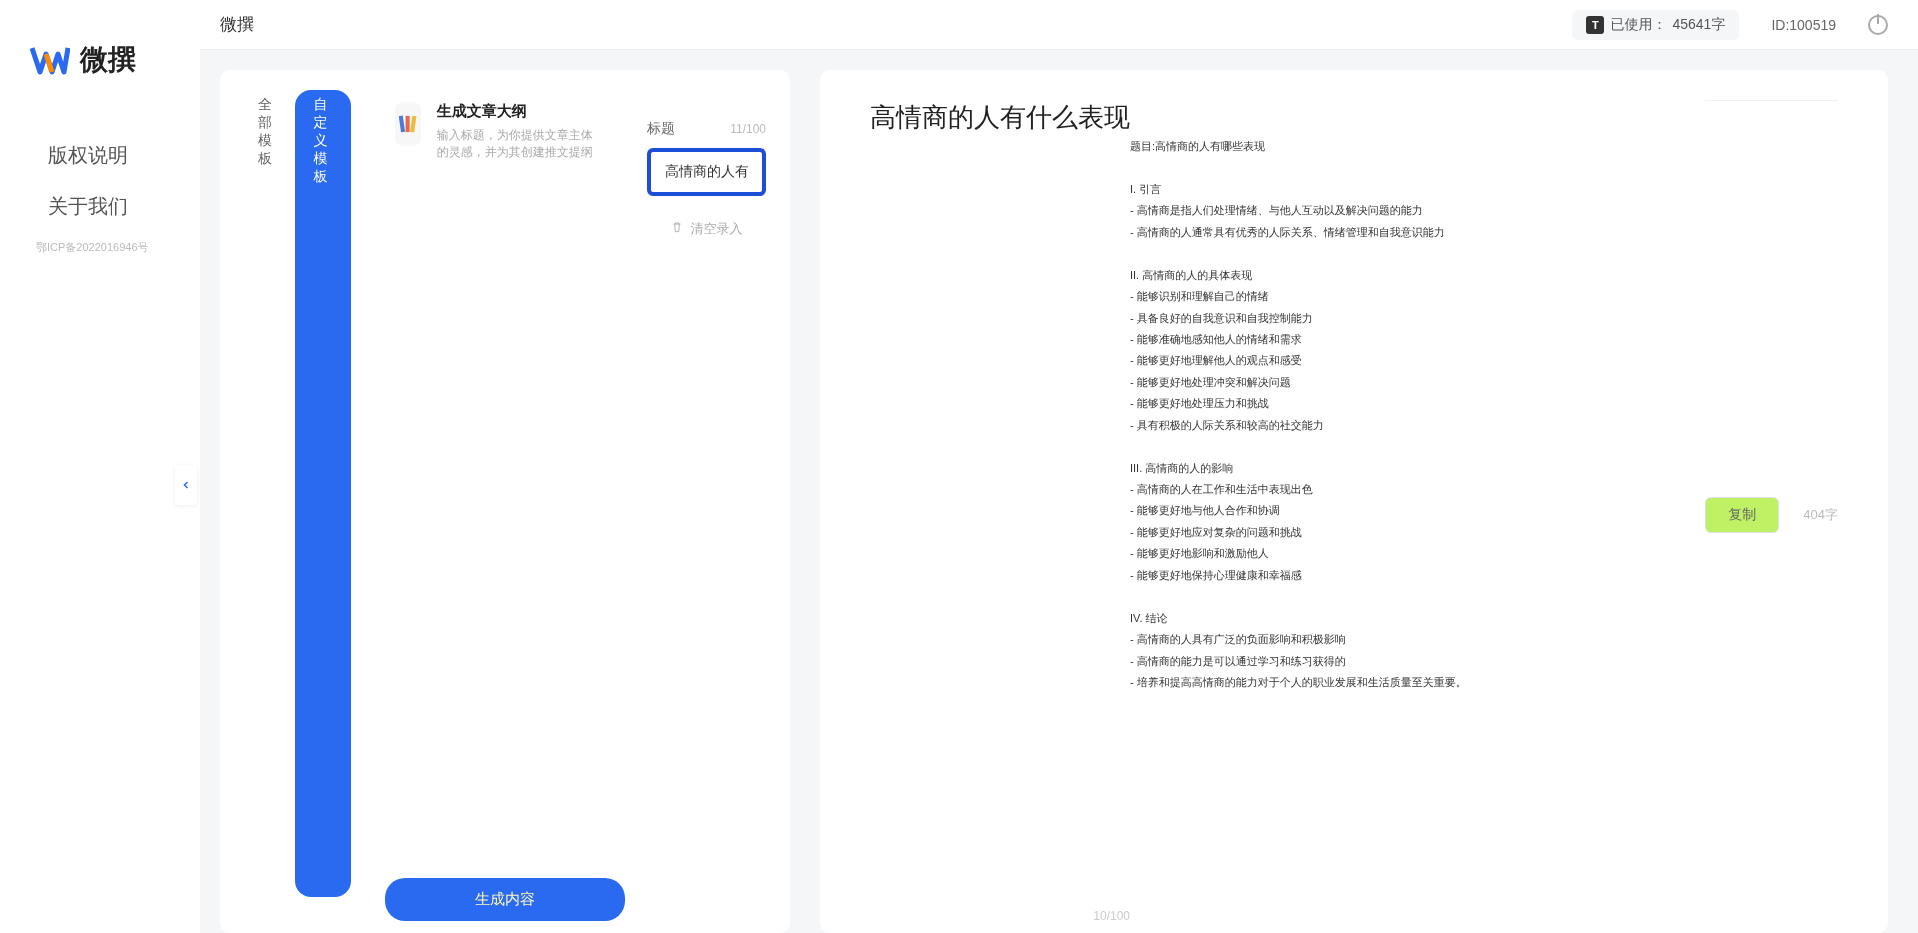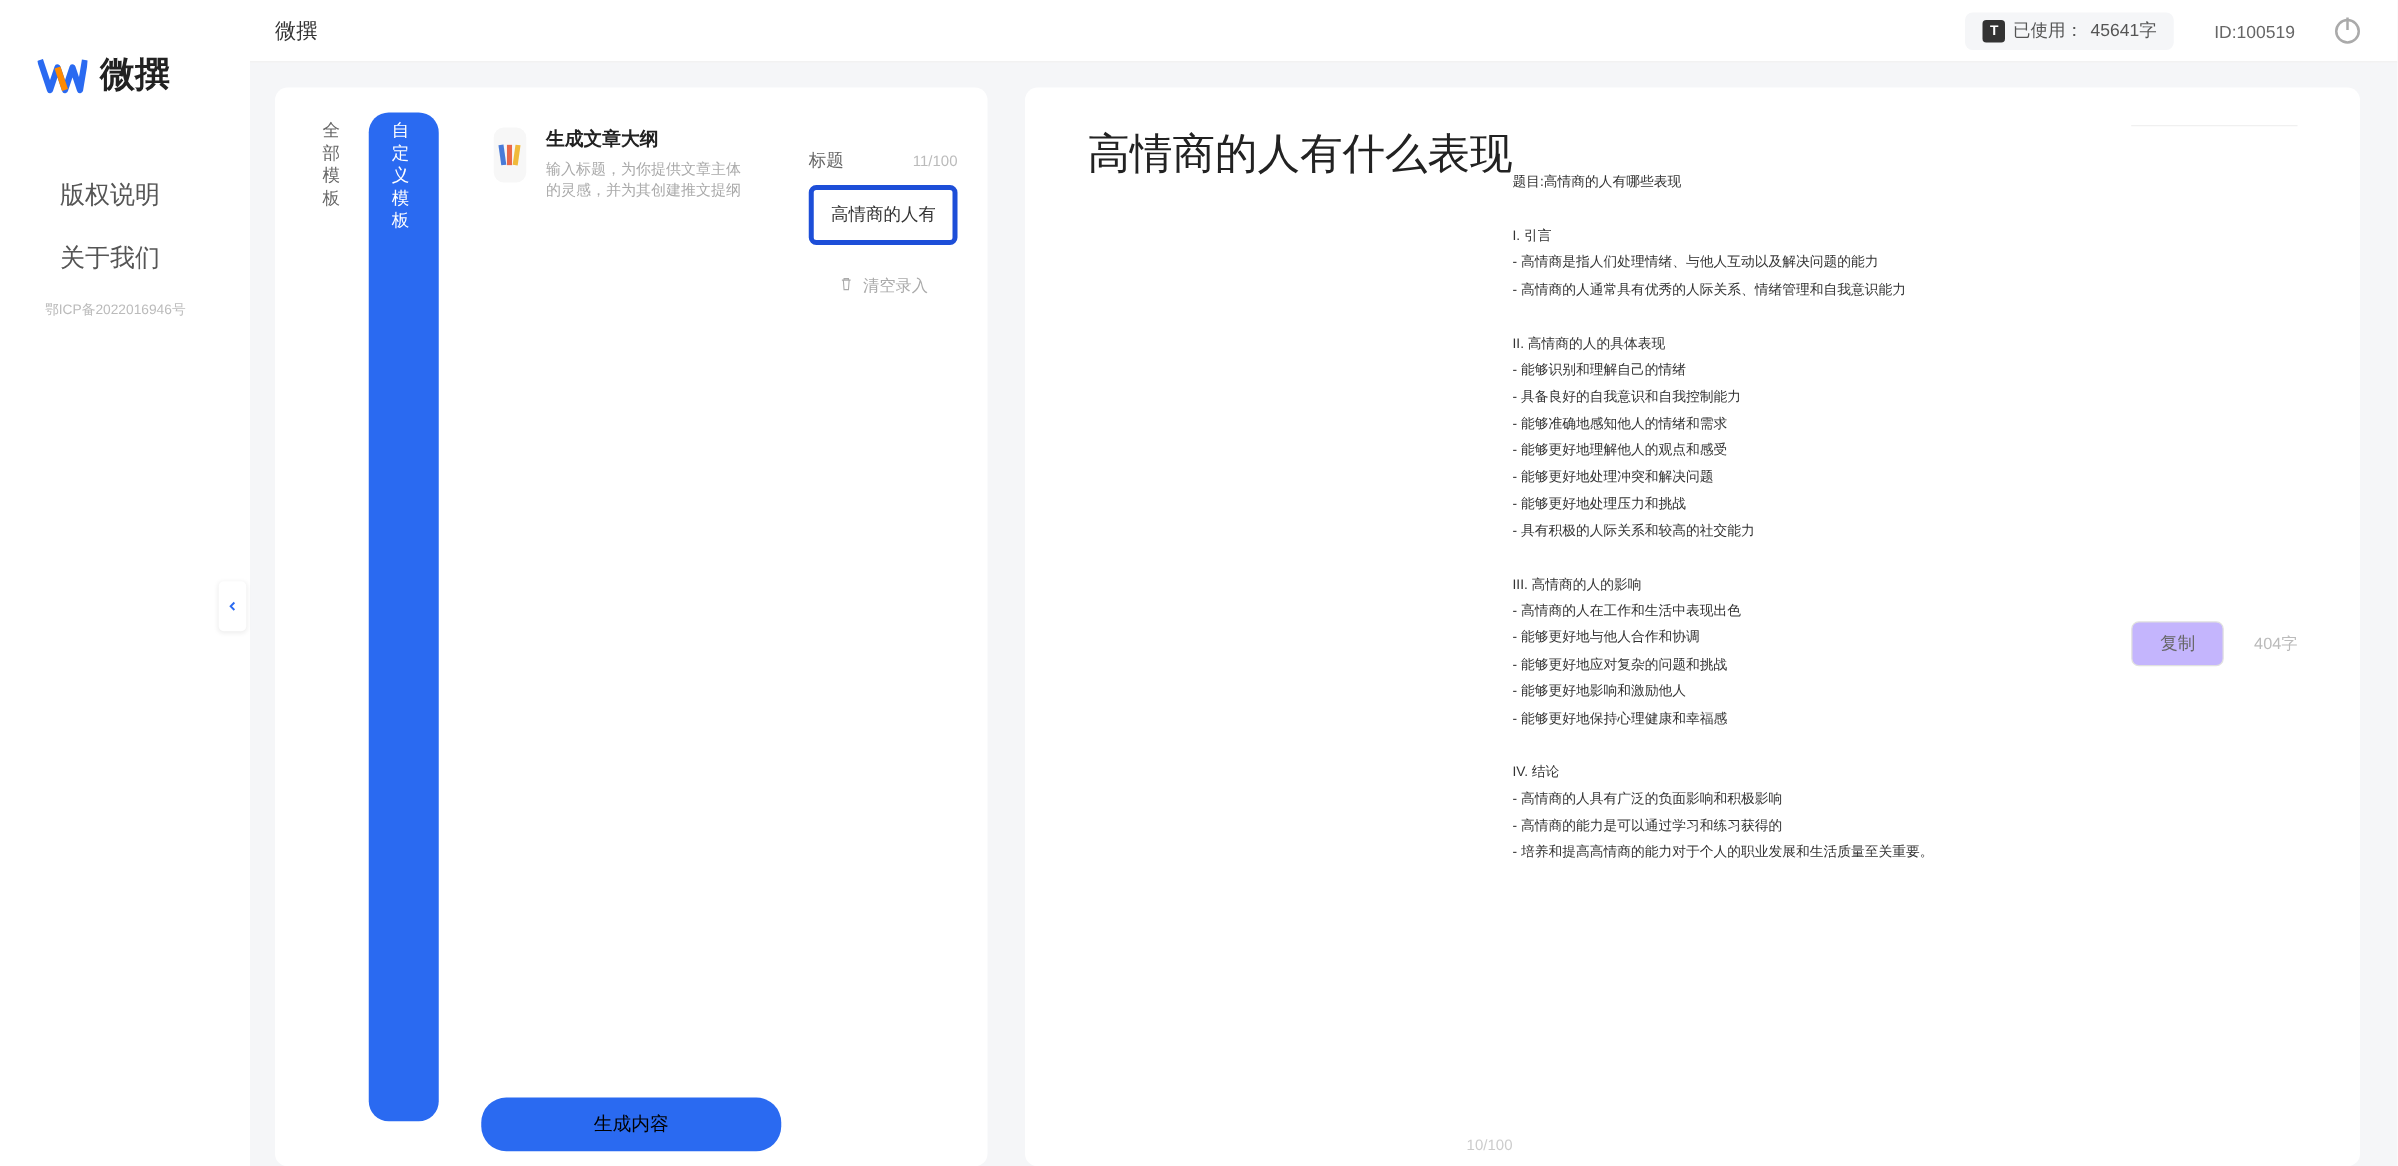--- a/index.html
+++ b/index.html
@@ -180,33 +180,33 @@
       padding: 24px 0;
       font-size: 13px;
       color: #aaa;
       cursor: pointer;
     }
     .generate-btn {
       margin: 0 auto 12px;
       width: 240px;
       padding: 12px 0;
       background: #2a6af1;
-      color: #000000;
+      color: #fef9c3;
       border: none;
       border-radius: 20px;
       font-size: 15px;
       cursor: pointer;
       position: absolute;
       bottom: 0;
       left: 50%;
       transform: translateX(-50%);
     }
     .output-header { text-align: center; margin-bottom: 8px; position: relative;}
     .output-title {
-      font-size: 34px;
+      font-size: 26px;
       font-weight: 500;
       color: #222;
       font-family: "Songti SC", serif;
     }
     .output-count { position: absolute; right: 0; bottom: -18px; font-size: 12px; color: #ccc; }
     .output-body {
       margin-top: 36px;
       font-size: 11px;
       line-height: 1.95;
       color: #333;
@@ -220,21 +220,21 @@
       align-items: center;
       justify-content: flex-end;
       gap: 24px;
       padding-top: 16px;
       border-top: 1px solid #f0f0f0;
     }
     .copy-btn {
       padding: 8px 22px;
       border: 1px solid #e0e0e0;
       border-radius: 6px;
-      background: #c4b5fd;
+      background: #bef264;
       font-size: 14px;
       color: #666;
       cursor: pointer;
     }
     .word-count { font-size: 13px; color: #bbb; }
   </style>
 </head>
 <body>
 
 <div class="top-header">

